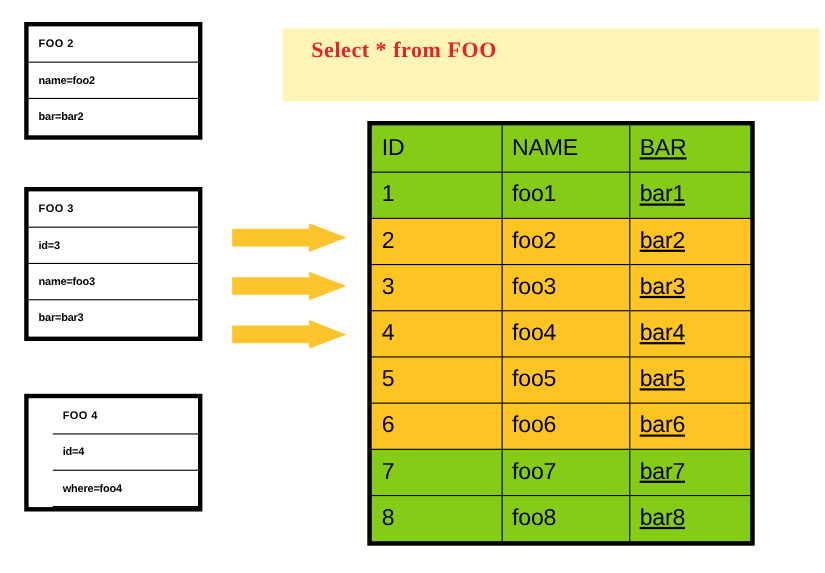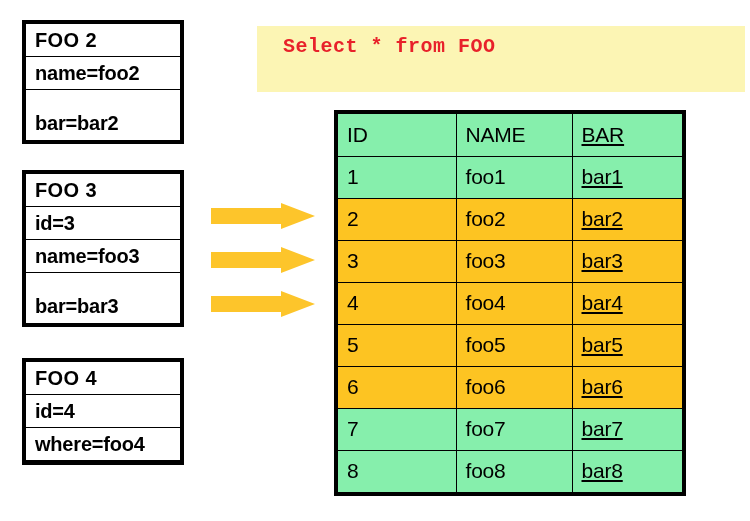--- a/index.html
+++ b/index.html
@@ -22,46 +22,46 @@
     border: 4px solid #000000;
     background: #ffffff;
     box-sizing: border-box;
   }
   .obj-box .row {
     height: 33px;
     line-height: 33px;
     padding-left: 9px;
     box-sizing: border-box;
     border-bottom: 1px solid #000000;
-    font-size: 20px;
+    font-size: 10px;
     font-weight: bold;
     color: #000000;
     white-space: nowrap;
     letter-spacing: -0.2px;
   }
-  .obj-box .row.last { border-bottom: none; margin-top: 17px; }
+  .obj-box .row.last { border-bottom: none; }
   .obj-box .row.title { letter-spacing: 0.4px; }
 
   #obj-box-0 { left: 22px; top: 20px; }
   #obj-box-1 { left: 22px; top: 170px; }
-  #obj-box-2 { left: 22px; top: 358px; }
+  #obj-box-2 { left: 22px; top: 358px; padding-left: 22px; }
 
   
   #sql-box {
     position: absolute;
     left: 257px;
     top: 26px;
     width: 488px;
     height: 66px;
     background: #fcf5b4;
     box-sizing: border-box;
     padding: 7px 0 0 26px;
   }
   #sql-box .sql-line {
-    font-family: Liberation Mono, monospace;
+    font-family: Liberation Serif, serif;
     font-size: 20px;
     font-weight: bold;
     color: #e8212a;
     line-height: 27px;
     white-space: pre;
     letter-spacing: 0.5px;
   }
 
   
   .arrow {
@@ -74,21 +74,21 @@
   #arrow-2 { left: 211px; top: 291px; }
 
   
   #result-table {
     position: absolute;
     left: 334px;
     top: 110px;
     width: 352px;
     border: 4px solid #000000;
     box-sizing: border-box;
-    background: #86efac;
+    background: #84cc16;
     border-collapse: collapse;
   }
   #result-table table {
     width: 100%;
     border-collapse: collapse;
     table-layout: fixed;
   }
   #result-table td, #result-table th {
     height: 42px;
     box-sizing: border-box;

